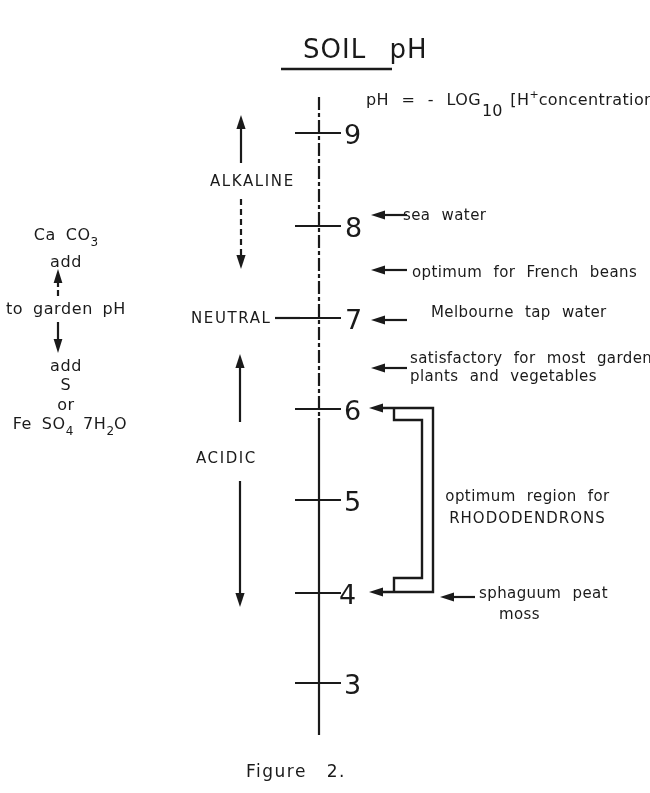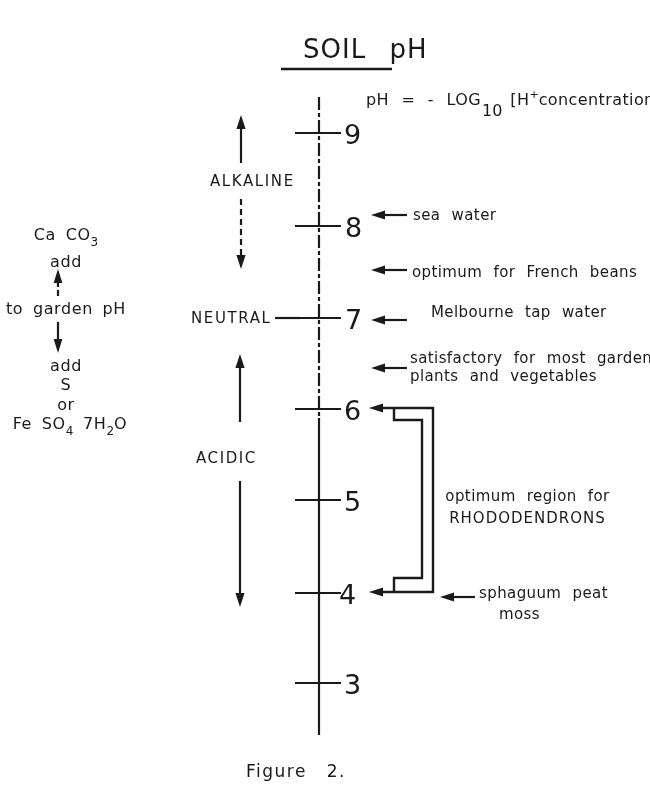--- a/index.html
+++ b/index.html
@@ -112,21 +112,21 @@
   <div class="abs caps" style="left:196px;top:449px;">ACIDIC</div>
 
   <div class="abs num" style="left:344px;top:119px;">9</div>
   <div class="abs num" style="left:345px;top:212px;">8</div>
   <div class="abs num" style="left:345px;top:304px;">7</div>
   <div class="abs num" style="left:344px;top:395px;">6</div>
   <div class="abs num" style="left:344px;top:486px;">5</div>
   <div class="abs num" style="left:339px;top:579px;">4</div>
   <div class="abs num" style="left:344px;top:669px;">3</div>
 
-  <div class="abs note" style="left:413px;top:206px;">sea water</div>
+  <div class="abs note" style="left:403px;top:206px;">sea water</div>
   <div class="abs note" style="left:412px;top:263px;">optimum for French beans</div>
   <div class="abs note" style="left:414px;top:303px;margin-left:17px;">Melbourne tap water</div>
   <div class="abs" style="left:410px;top:349px;">
     <div class="note">satisfactory for most garden</div>
     <div class="note">plants and vegetables</div>
   </div>
   <div class="abs center" style="left:440px;top:487px;width:175px;">
     <div class="note">optimum region for</div>
     <div class="note" style="margin-top:4px;letter-spacing:1px;">RHODODENDRONS</div>
   </div>

